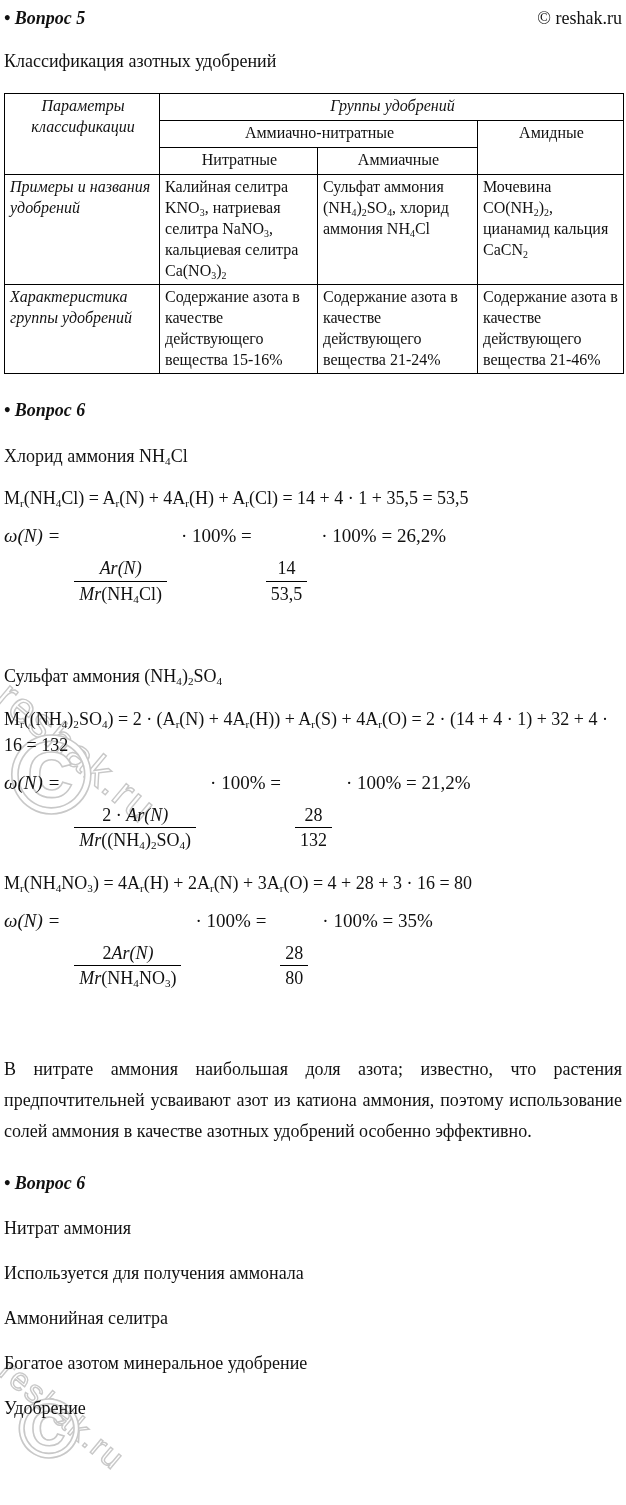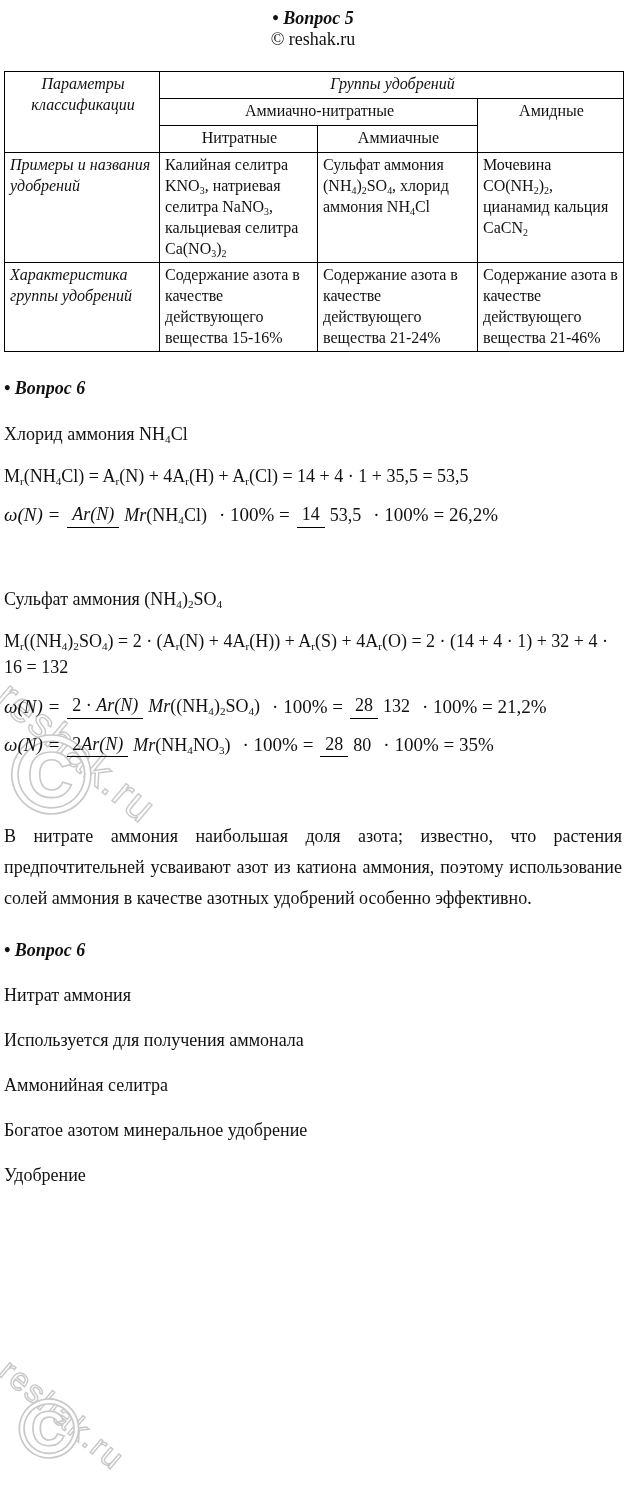--- a/index.html
+++ b/index.html
@@ -9,21 +9,21 @@
     color: #111;
     font-family: "Liberation Serif", "DejaVu Serif", serif;
     overflow: hidden;
     position: relative;
   }
   .page { position: relative; padding: 8px 4px 0 4px; z-index: 1; }
 
   sub { font-size: 0.62em; line-height: 0; vertical-align: -0.28em; }
 
   
-  .topbar { display: flex; justify-content: space-between; align-items: center; font-size: 18px; flex-direction: column; }
+  .topbar { display: flex; justify-content: space-between; align-items: flex-end; font-size: 18px; }
   .q-heading { font-weight: bold; font-style: italic; font-size: 18px; }
   .copyright { font-size: 18px; }
 
   .doc-title { font-size: 18px; margin: 22px 0 0 0; }
 
   
   table.cls {
     border-collapse: collapse;
     margin-top: 21px;
     width: 619px;
@@ -42,28 +42,28 @@
   tr.hrow td { height: 22px; padding-left: 7px; }
 
   
   .sec-heading { font-weight: bold; font-style: italic; font-size: 18px; margin: 26px 0 0 0; }
   .bodyline { font-size: 18px; margin: 24px 0 0 0; line-height: 1.25; }
   .mr-line  { font-size: 18px; margin: 18px 0 0 0; line-height: 1.45; }
   .gap-top  { margin-top: 60px; }
   .gap-top2 { margin-top: 52px; }
 
   .omega {
-    display: flex; align-items: center;
+    display: flex; align-items: flex-start;
     font-size: 19px;
     margin: 14px 0 0 0;
-    gap: 7px;
+    gap: 14px;
     white-space: nowrap;
   }
   .omega .lhs { font-style: italic; }
-  .frac { display: inline-flex; text-align: center; font-size: 18px; line-height: 1.25; }
+  .frac { display: inline-flex; flex-direction: column; text-align: center; font-size: 18px; line-height: 1.25; margin-top: 32px; }
   .frac .num { border-bottom: 1.4px solid #000; padding: 0 5px 1px 5px; }
   .frac .den { padding: 1px 5px 0 5px; }
   .mvar { font-style: italic; }
 
   .conclusion {
     font-size: 18px; line-height: 31px;
     text-align: justify;
     margin: 64px 0 0 0;
   }
   .q7-item { font-size: 18px; margin: 24px 0 0 0; }
@@ -90,20 +90,21 @@
   <span class="wm-sym">©</span>
 </div>
 
 <div class="page">
 
   <div class="topbar">
     <span class="q-heading">• Вопрос 5</span>
     <span class="copyright">© reshak.ru</span>
   </div>
 
+  <p class="doc-title">Классификация азотных удобрений</p>
 
   <table class="cls">
     <colgroup>
       <col style="width:155px">
         <col style="width:158px">
         <col style="width:160px">
         <col style="width:146px">
     </colgroup>
     <tbody>
         <tr class="hrow">
@@ -160,20 +161,21 @@
       <span class="den"><span class="mvar">Mr</span><span>((NH<sub>4</sub>)<sub>2</sub>SO<sub>4</sub>)</span></span>
     </span>
     <span>· 100% =</span>
     <span class="frac">
       <span class="num">28</span>
       <span class="den">132</span>
     </span>
     <span>· 100% = 21,2%</span>
   </div>
 
+  <p class="mr-line">M<sub>r</sub>(NH<sub>4</sub>NO<sub>3</sub>) = 4A<sub>r</sub>(H) + 2A<sub>r</sub>(N) + 3A<sub>r</sub>(O) = 4 + 28 + 3 · 16 = 80</p>
   <div class="omega">
     <span class="lhs">ω(N) =</span>
     <span class="frac">
       <span class="num"><span>2</span><span class="mvar">Ar(N)</span></span>
       <span class="den"><span class="mvar">Mr</span><span>(NH<sub>4</sub>NO<sub>3</sub>)</span></span>
     </span>
     <span>· 100% =</span>
     <span class="frac">
       <span class="num">28</span>
       <span class="den">80</span>

